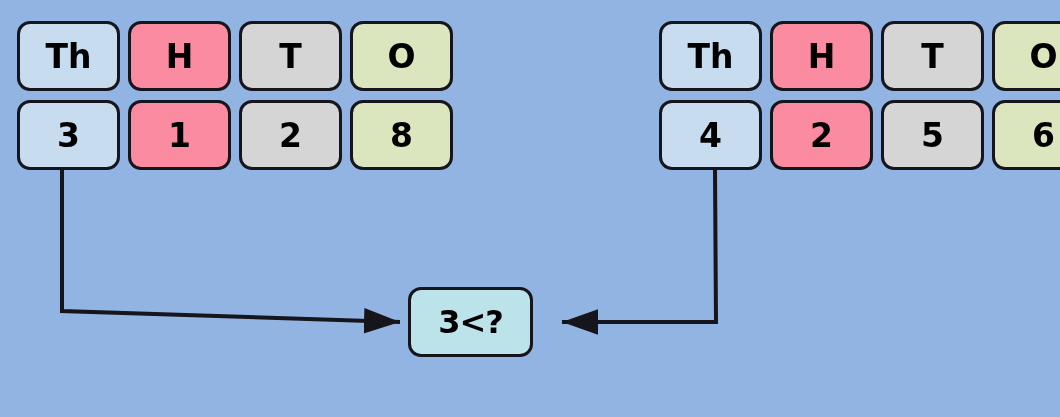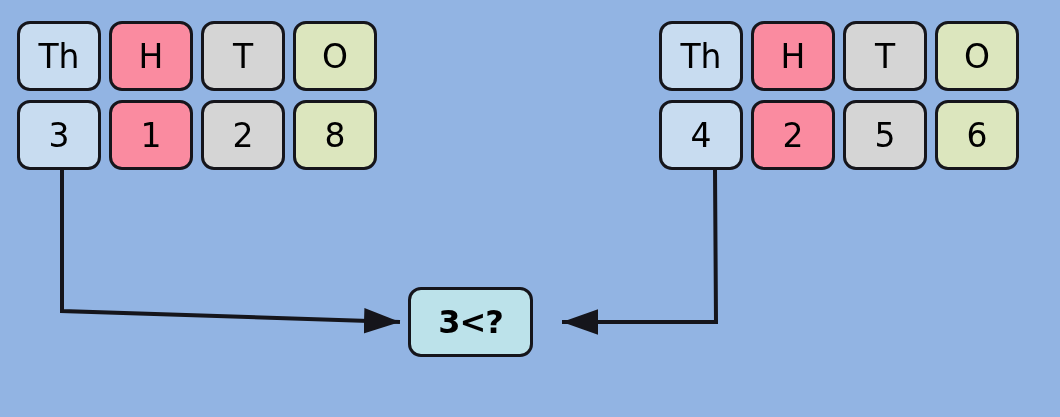--- a/index.html
+++ b/index.html
@@ -39,30 +39,30 @@
   }
   .group-left  { left: 17px;  top: 21px; }
   .group-right { left: 659px; top: 21px; }
 
   .row {
     display: flex;
     flex-direction: row;
     gap: 8px;
   }
   .cell {
-    width: 84px;
+    width: 103px;
     height: 70px;
     box-sizing: border-box;
     border: 3px solid #15151b;
     border-radius: 13px;
     display: flex;
     align-items: center;
     justify-content: center;
     font-size: 33px;
-    font-weight: normal;
+    font-weight: bold;
     color: #000000;
     line-height: 1;
     letter-spacing: 0px;
   }
   .c-blue  { background: #c8dcf0; }
   .c-pink  { background: #fa8ba0; }
   .c-gray  { background: #d5d5d5; }
   .c-green { background: #dce6be; }
 
   

